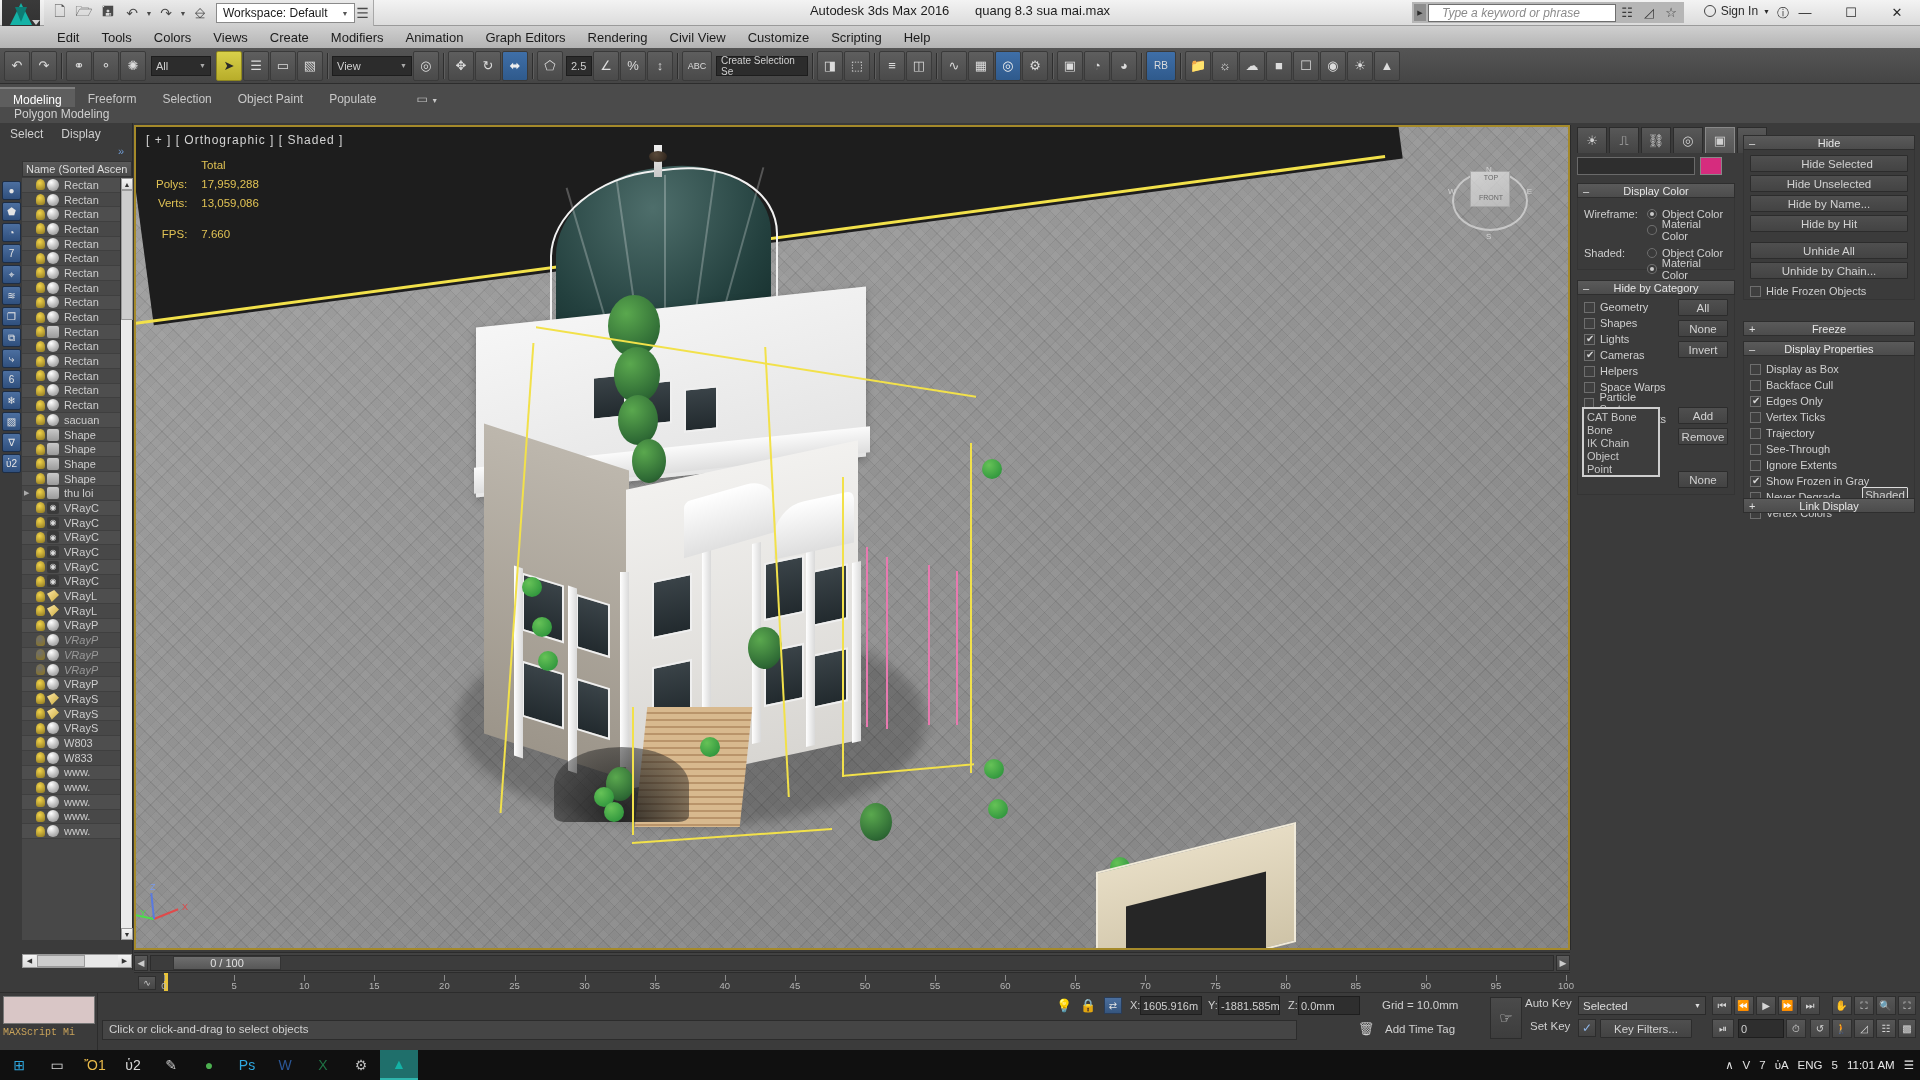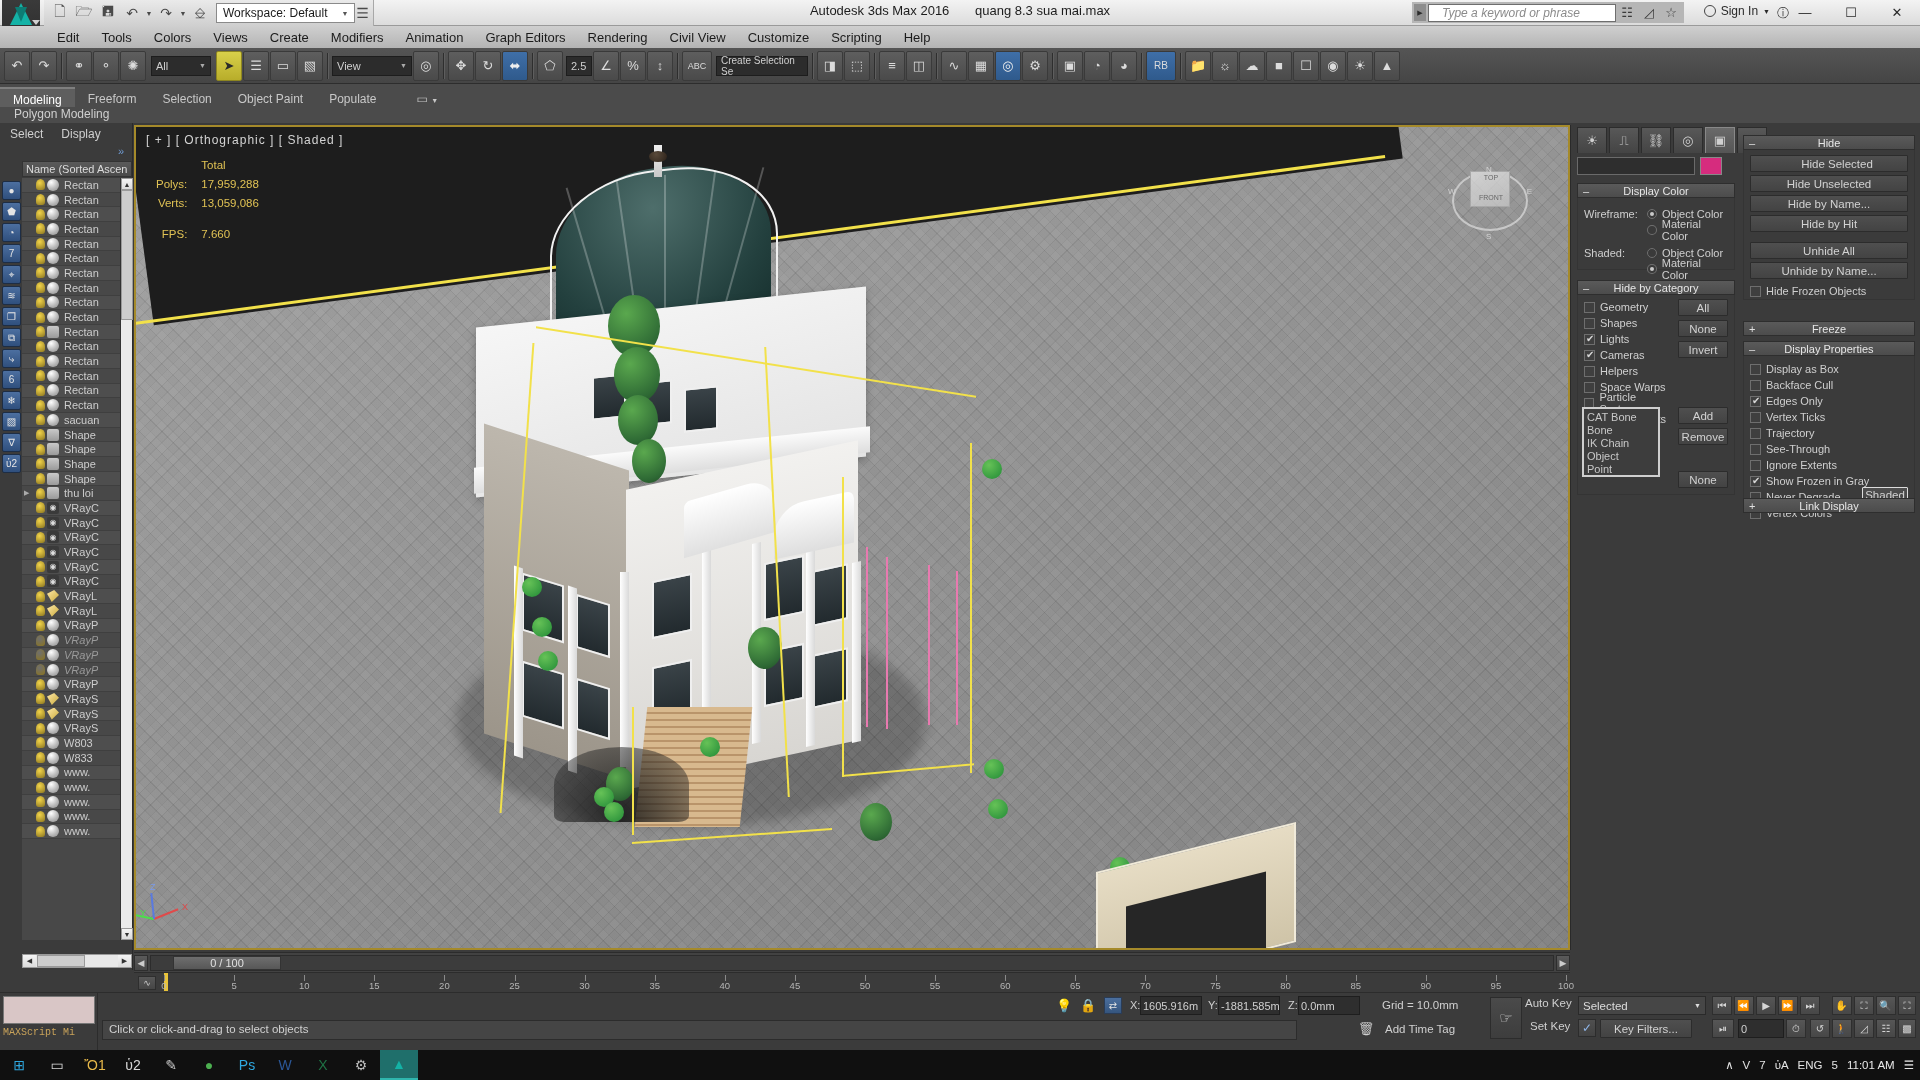--- a/index.html
+++ b/index.html
@@ -912,21 +912,21 @@
       <div class="roll-hd">
         <span class="pm">–</span>
         <span>Hide</span>
       </div>
       <div class="roll-bd" style="height:150px;" id="hide-body">
           <div class="btn" style="margin-bottom: 3px; padding-left: 16px;">Hide Selected</div>
           <div class="btn" style="margin-bottom: 3px;">Hide Unselected</div>
           <div class="btn" style="margin-bottom: 3px;">Hide by Name...</div>
           <div class="btn" style="margin-bottom: 10px;">Hide by Hit</div>
           <div class="btn" style="margin-bottom: 3px;">Unhide All</div>
-          <div class="btn" style="margin-bottom: 3px;">Unhide by Name...</div>
+          <div class="btn" style="margin-bottom: 3px;">Unhide by Chain...</div>
           <div class="rrow" style="margin-top: 4px;">
             <span class="cbx"></span>
             <span>Hide Frozen Objects</span>
           </div>
         </div>
     </div>
 
     <div class="roll" style="left:172px; top:196px; width:172px;">
       <div class="roll-hd">
         <span class="pm">+</span>

